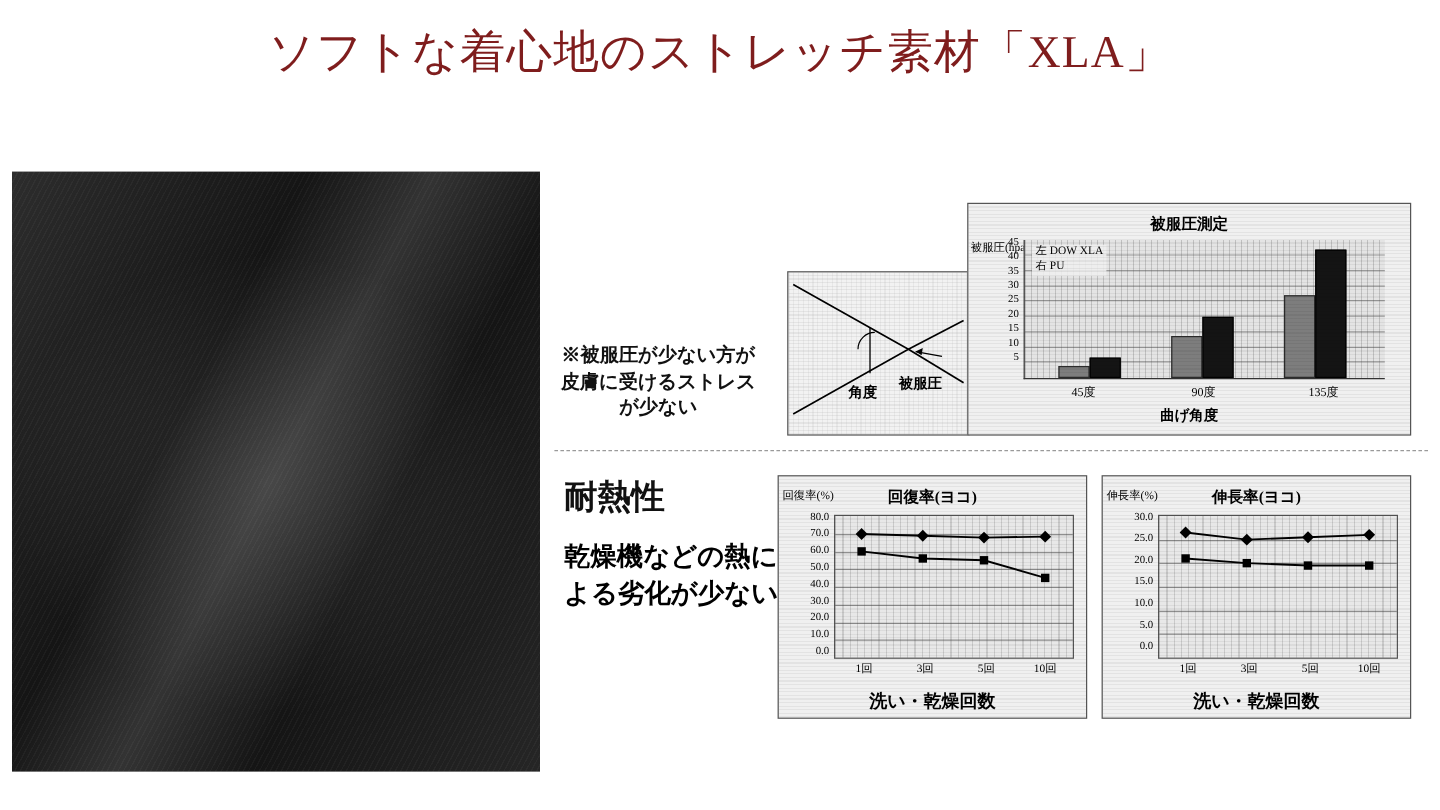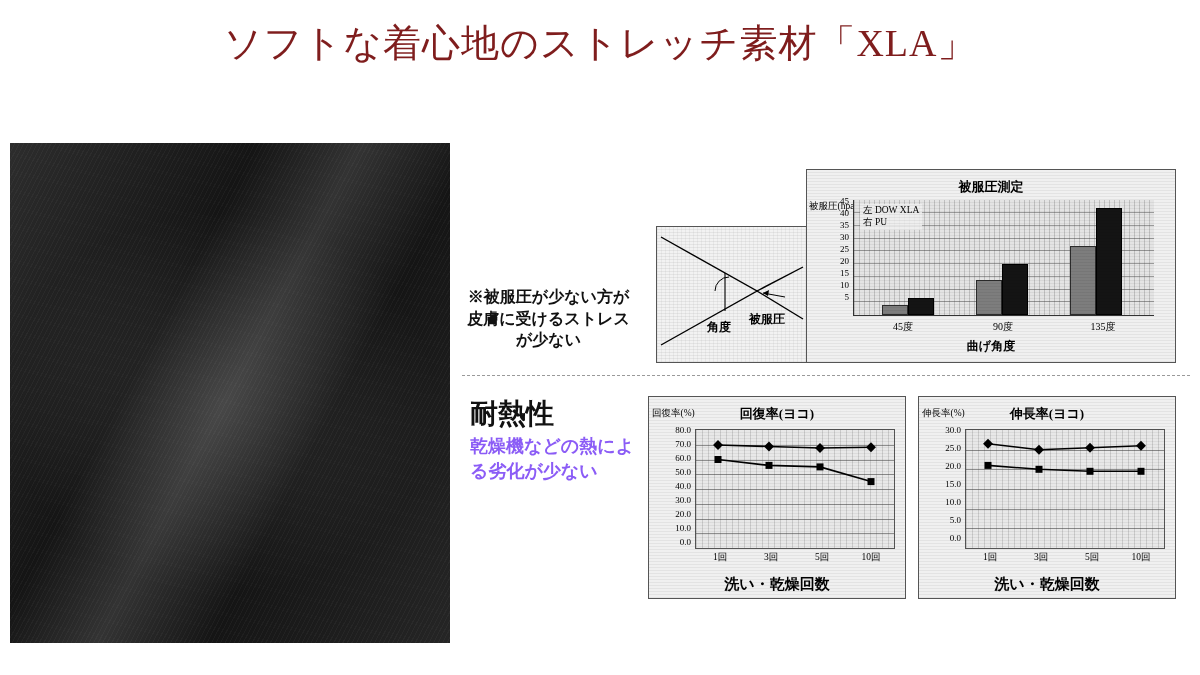--- a/index.html
+++ b/index.html
@@ -217,26 +217,26 @@
     top: 252px;
     font-family: "Liberation Serif", serif;
     font-weight: bold;
     font-size: 28px;
     color: #111;
     white-space: nowrap;
   }
   .sec2-sub {
     position: absolute;
     left: 8px;
-    top: 291px;
-    font-family: "Liberation Serif", serif;
-    font-weight: bold;
-    font-size: 18px;
+    top: 306px;
+    font-family: "Liberation Serif", serif;
+    font-weight: bold;
+    font-size: 22px;
     line-height: 1.4;
-    color: #8b5cf6;
+    color: #000000;
     width: 180px;
   }
   .legend-standalone {
     position: absolute;
     left: 70px;
     top: 412px;
     width: 90px;
     height: 42px;
     border: 1px solid #555;
     background: #f0f0f0;

